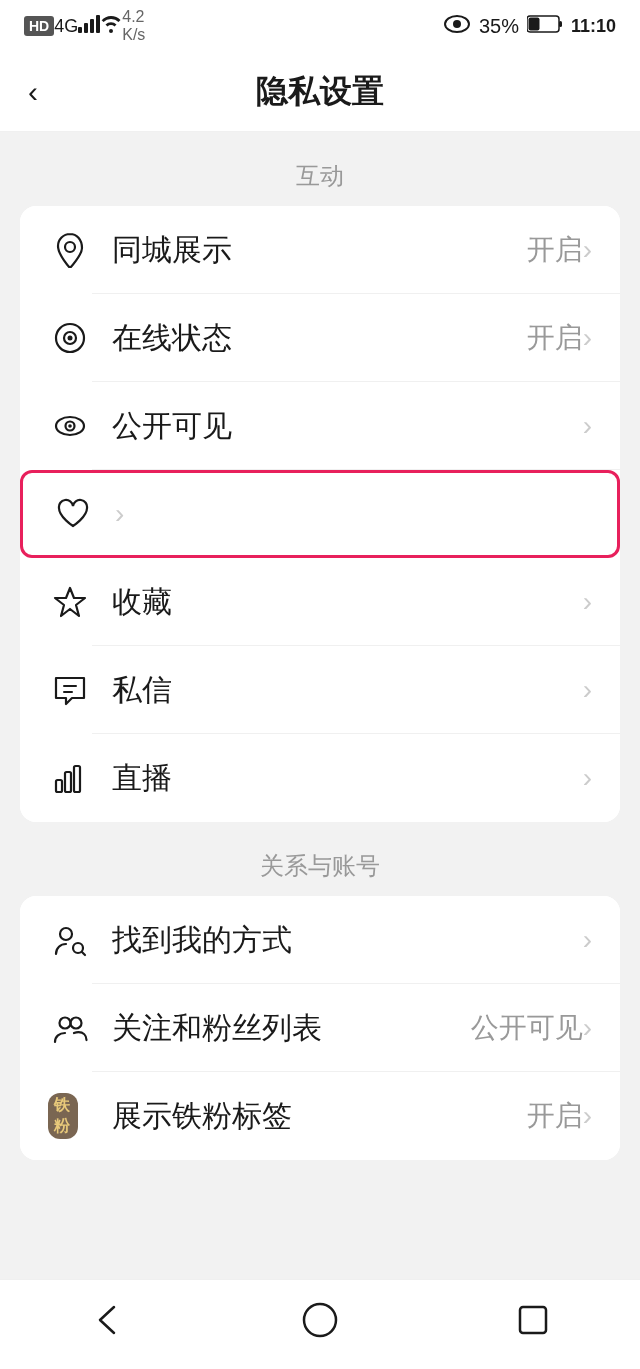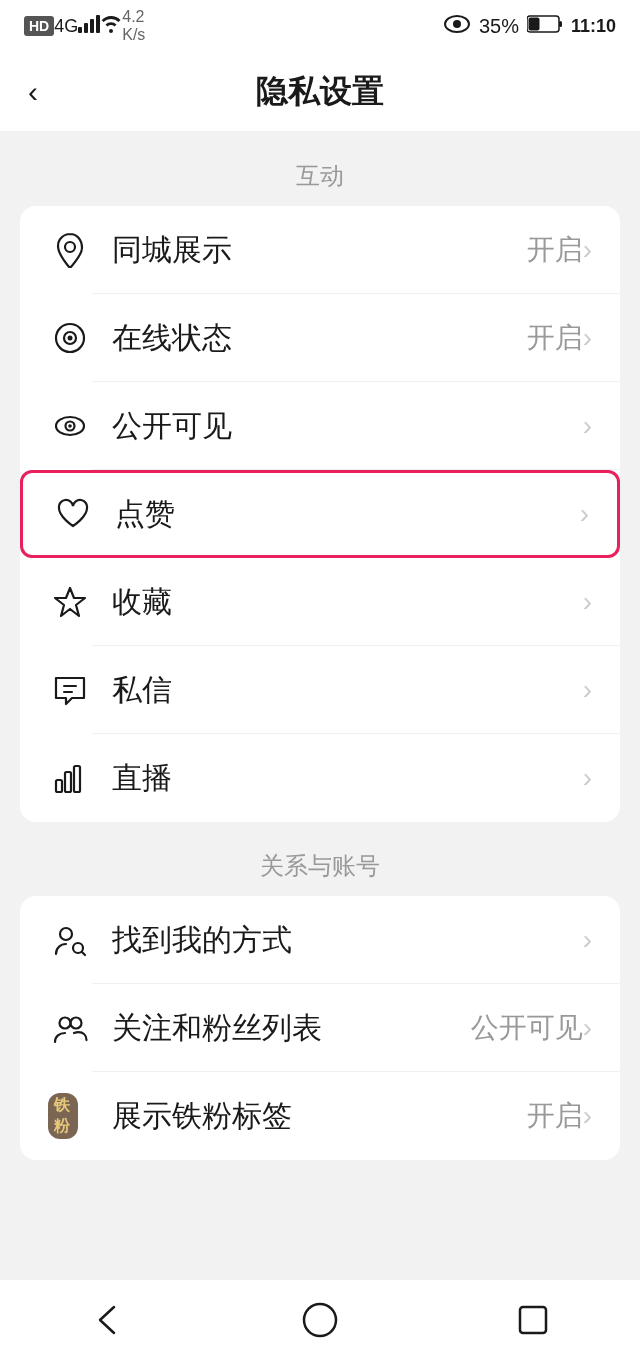--- a/index.html
+++ b/index.html
@@ -272,21 +272,20 @@
       <span class="menu-value"></span>
       <span class="menu-arrow">›</span>
     </div>
 
     <div class="menu-item highlighted">
       <div class="menu-icon">
         <svg viewBox="0 0 36 36" fill="none">
             <path d="M18 30S4 21 4 12a7 7 0 0 1 14-2 7 7 0 0 1 14 2c0 9-14 18-14 18z" stroke="#1a1a1a" stroke-width="2.2" fill="none"></path>
           </svg>
       </div>
-      <span class="menu-text">点赞</span>
       <span class="menu-value"></span>
       <span class="menu-arrow">›</span>
     </div>
 
     <div class="menu-item">
       <div class="menu-icon">
         <svg viewBox="0 0 36 36" fill="none">
             <polygon points="18,4 22,14 33,14 24,21 27,32 18,25 9,32 12,21 3,14 14,14" stroke="#1a1a1a" stroke-width="2.2" fill="none" stroke-linejoin="round"></polygon>
           </svg>
       </div>

